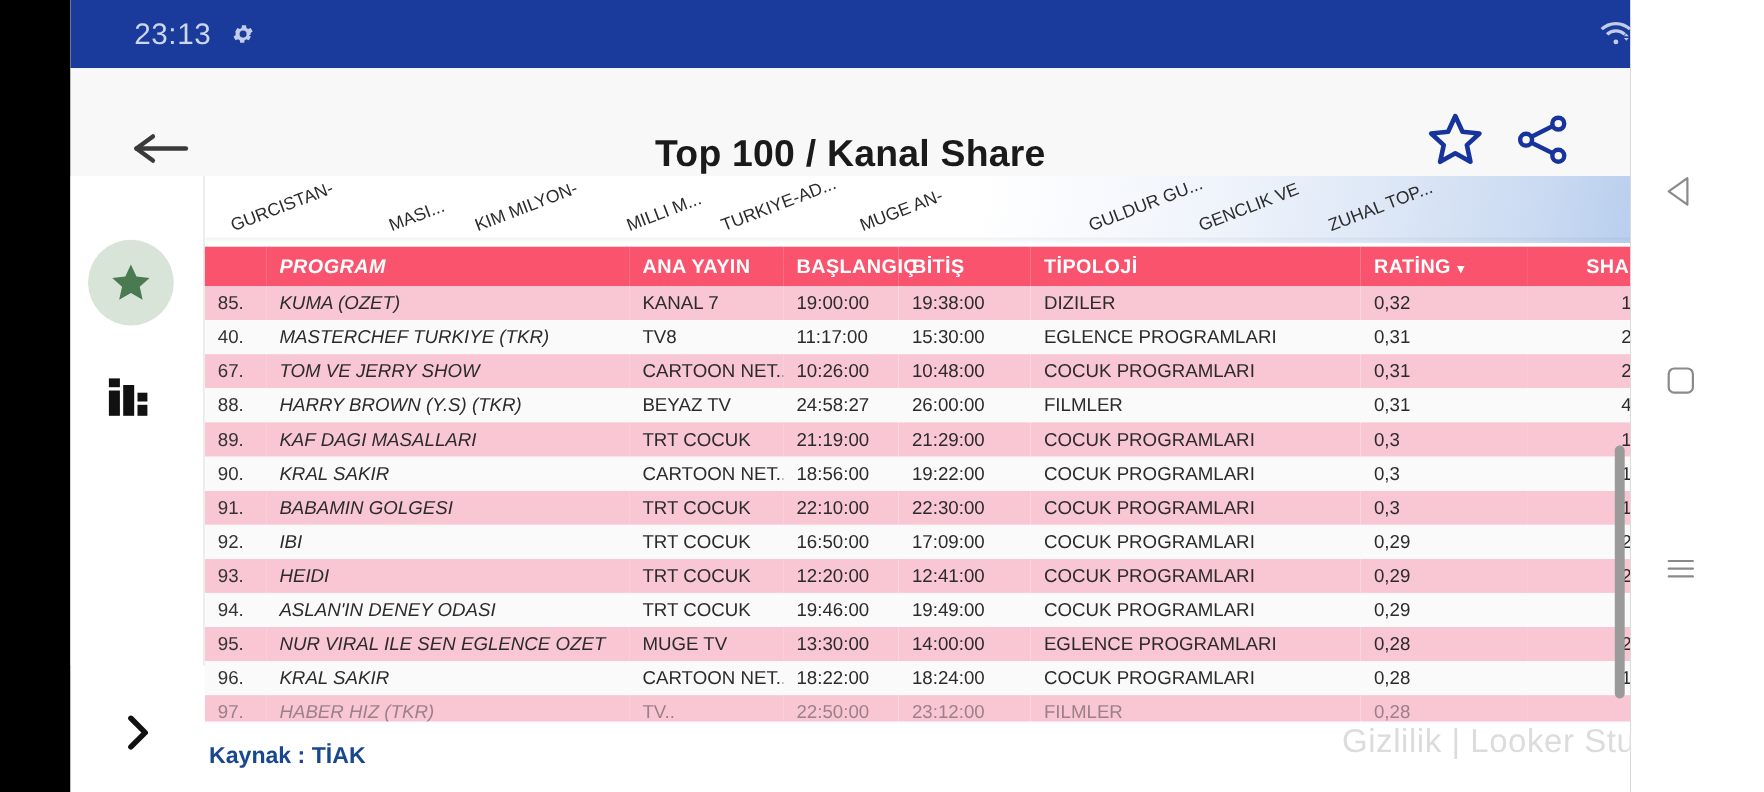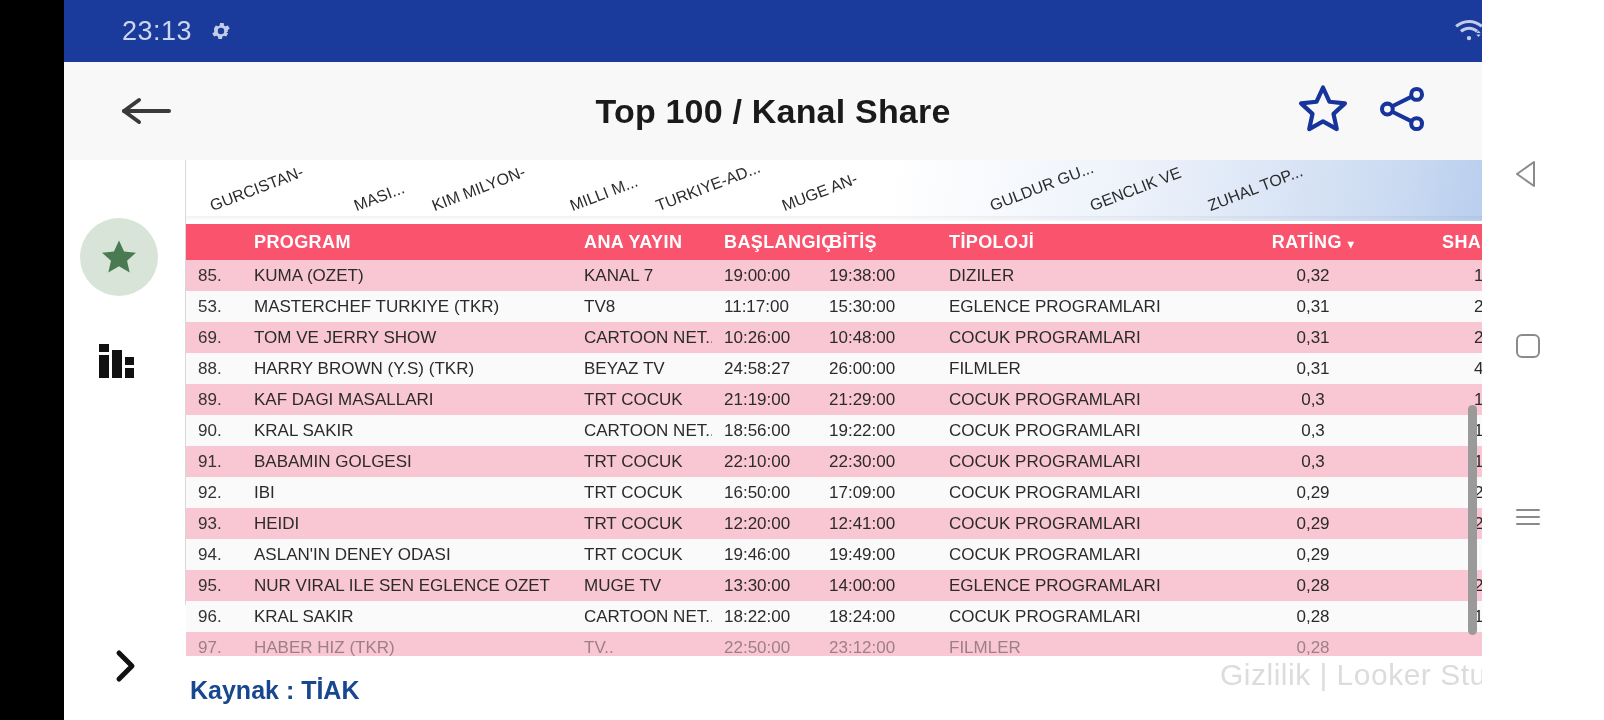--- a/index.html
+++ b/index.html
@@ -48,21 +48,21 @@
   }
   .sb-batt::after {
     content: ""; position: absolute; right: -7px; top: 8px;
     width: 5px; height: 11px; background: #c3cde8; border-radius: 0 3px 3px 0;
   }
 
   
   .appbar {
     position: absolute; left: 0; top: 62px; width: 1418px; height: 98px;
     background: #f8f8f8;
-    display: flex; align-items: center;
+    display: flex; align-items: flex-end;
   }
   .back-btn { margin-left: 52px; width: 62px; height: 50px; display:flex; align-items:center; justify-content:center; }
   .app-title {
     position: absolute; left: 0; right: 0; text-align: center;
     font-size: 34px; font-weight: bold; color: #1a1a1a; letter-spacing: .2px;
   }
   .appbar-actions { margin-left: auto; display: flex; align-items: center; gap: 22px; margin-right: 52px; z-index:2; }
 
   
   .report {
@@ -111,26 +111,26 @@
     font-size: 18px; font-weight: bold; letter-spacing: .4px;
     height: 36px; padding: 0 12px; text-align: left; white-space: nowrap;
   }
   tbody td {
     font-size: 17px; color: #2b2b2b; height: 31px;
     padding: 0 12px; white-space: nowrap; overflow: hidden;
   }
   tbody tr.odd  td { background: #f9c6d3; }
   tbody tr.even td { background: #fafafa; }
   .c-rank { width: 56px; text-align: left; color:#333;margin-top:38px; }
-  .c-prog { width: 330px; }
+  .c-prog { width: 330px; font-style: italic; }
   .c-ana  { width: 140px; }
   .c-bas  { width: 105px; }
   .c-bit  { width: 120px; }
   .c-tip  { width: 300px; }
-  .c-rat  { width: 152px; text-align: center; }
+  .c-rat  { width: 152px; text-align: left; }
   .c-sha  { width: 130px; text-align: right; }
   th.c-rat, th.c-sha { }
   .sort-caret { font-size: 12px; margin-left: 6px; }
   .cut-row td { color: rgba(43,43,43,0.45); }
 
   
   .tbl-foot {
     position: absolute; left: 122px; top: 496px; width: 1296px; height: 48px;
     background: #ededed;
     display: flex; align-items: center; justify-content: flex-end;
@@ -139,21 +139,21 @@
   .page-label { font-size: 17px; color: #4a4a4a; }
   .page-arrow { font-size: 26px; color: #777; line-height: 1; }
   .page-arrow.active { color: #333; }
 
   .watermark {
     position: absolute; left: 1156px; top: 658px;
     font-size: 30px; color: #dcdcdc; white-space: nowrap; letter-spacing: .5px;
   }
   .kaynak {
     position: absolute; left: 126px; top: 676px;
-    font-size: 25px; font-weight: bold; color: #17478f;
+    font-size: 21px; font-weight: bold; color: #17478f;
   }
 
   
   .vscroll {
     position: absolute; left: 1404px; top: 245px;
     width: 9px; height: 230px; border-radius: 5px; background: #9a9a9a;
   }
 
   
   .navrail {
@@ -278,31 +278,31 @@
                 <td class="c-rank">85.</td>
                 <td class="c-prog">KUMA (OZET)</td>
                 <td class="c-ana">KANAL 7</td>
                 <td class="c-bas">19:00:00</td>
                 <td class="c-bit">19:38:00</td>
                 <td class="c-tip">DIZILER</td>
                 <td class="c-rat">0,32</td>
                 <td class="c-sha">1,47</td>
               </tr>
               <tr class="even">
-                <td class="c-rank">53.</td>
+                <td class="c-rank">40.</td>
                 <td class="c-prog">MASTERCHEF TURKIYE (TKR)</td>
                 <td class="c-ana">TV8</td>
                 <td class="c-bas">11:17:00</td>
                 <td class="c-bit">15:30:00</td>
                 <td class="c-tip">EGLENCE PROGRAMLARI</td>
                 <td class="c-rat">0,31</td>
                 <td class="c-sha">2,78</td>
               </tr>
               <tr class="odd">
-                <td class="c-rank">69.</td>
+                <td class="c-rank">67.</td>
                 <td class="c-prog">TOM VE JERRY SHOW</td>
                 <td class="c-ana">CARTOON NET...</td>
                 <td class="c-bas">10:26:00</td>
                 <td class="c-bit">10:48:00</td>
                 <td class="c-tip">COCUK PROGRAMLARI</td>
                 <td class="c-rat">0,31</td>
                 <td class="c-sha">2,78</td>
               </tr>
               <tr class="even">
                 <td class="c-rank">88.</td>

